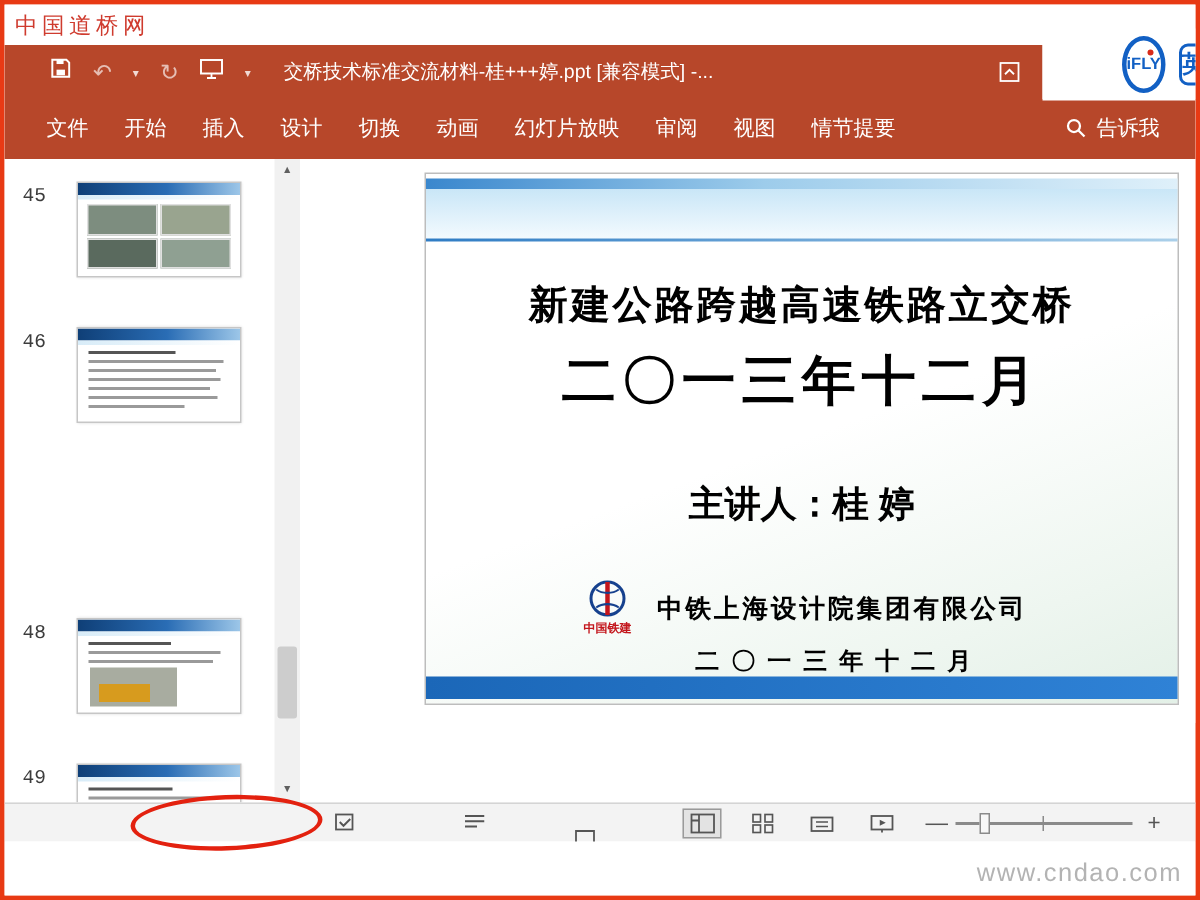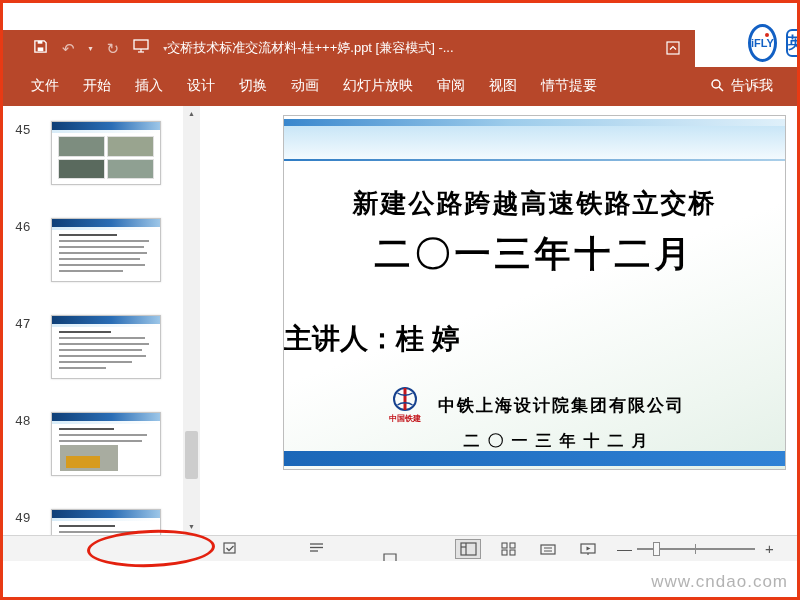--- a/index.html
+++ b/index.html
@@ -9,21 +9,21 @@
 
   
   .top-strip { position:absolute; left:0; top:0; width:794px; height:27px; background:#fff; }
   .wm-top { position:absolute; left:7px; top:5px; color:#cf3b2e; font-size:15px; letter-spacing:3px; }
 
   
   .titlebar { position:absolute; left:0; top:27px; width:692px; height:36px; background:#b7472a; display:flex; align-items:center; color:#fff; }
   .qat { display:flex; align-items:center; gap:14px; padding-left:30px; }
   .qat .glyph { font-size:15px; color:rgba(255,255,255,.65); line-height:1; }
   .qat .caret { font-size:8px; color:rgba(255,255,255,.8); }
-  .tb-title { font-size:13px; color:#fff; white-space:nowrap; overflow:hidden; }
+  .tb-title { font-size:13px; color:#fff; margin-left:22px; white-space:nowrap; overflow:hidden; }
   .ribbon-opts { position:absolute; right:14px; top:10px; }
 
   
   .ime-block { position:absolute; right:0; top:16px; width:102px; height:48px; background:#fff; display:flex; align-items:center; gap:9px; padding-left:8px; z-index:6; }
   .ifly { position:relative; width:38px; height:38px; border:3px solid #1260c4; border-radius:50%; color:#1260c4; font-weight:bold; font-size:11px; display:flex; align-items:center; justify-content:center;margin-left:45px; }
   .ifly-dot { position:absolute; right:5px; top:6px; width:4px; height:4px; background:#d92b1a; border-radius:50%; }
   .lang-box { width:28px; height:28px; border:2px solid #1260c4; border-radius:6px; color:#1260c4; font-weight:bold; font-size:16px; display:flex; align-items:center; justify-content:center; }
 
   
   .ribbon { position:absolute; left:0; top:63px; width:794px; height:40px; background:#b7472a; display:flex; align-items:center; padding-left:16px; color:#fff; }
@@ -53,21 +53,21 @@
   .v-thumb { position:absolute; left:2px; top:325px; width:13px; height:48px; background:#cdcdcd; border-radius:2px; }
 
   
   .main-area { position:absolute; left:197px; top:103px; width:597px; height:376px; background:#fff; }
   .slide { position:absolute; left:280px; top:112px; width:503px; height:355px; background:linear-gradient(160deg,#ffffff 50%,#eef6f0 82%,#e3f0e7 100%); border:1px solid #bdbdbd; }
   .band-a { position:absolute; top:3px; left:0; right:0; height:7px; background:linear-gradient(90deg,#3a87cd,#9dcceb 45%,#dff0fa); }
   .band-b { position:absolute; top:10px; left:0; right:0; height:33px; background:linear-gradient(180deg,#c9e6f7,#f3fafe); }
   .band-c { position:absolute; top:43px; left:0; right:0; height:2px; background:linear-gradient(90deg,#2f7cc4,#aacfe9); }
   .slide-title1 { position:absolute; top:70px; left:0; width:100%; text-align:center; font-size:26px; font-weight:bold; color:#000; letter-spacing:2px; }
   .slide-title2 { position:absolute; top:114px; left:0; width:100%; text-align:center; font-size:36px; font-weight:bold; color:#000; letter-spacing:4px; }
-  .slide-presenter { position:absolute; top:204px; left:0; width:100%; font-size:28px; font-weight:bold; color:#000; }
+  .slide-presenter { position:absolute; top:204px; left:0; width:100%; text-align:center; font-size:24px; font-weight:bold; color:#000; }
   .org-wrap { position:absolute; top:270px; left:0; width:100%; display:flex; justify-content:center; align-items:center; gap:12px; }
   .org-logo { display:flex; flex-direction:column; align-items:center; width:42px; }
   .org-logo-label { font-size:8px; color:#c3161c; font-weight:bold; margin-top:1px; }
   .org-name { font-size:17px; font-weight:bold; color:#000; letter-spacing:2px; }
   .slide-date { position:absolute; top:315px; left:0; width:100%; text-align:center; font-size:16px; font-weight:bold; letter-spacing:8px; text-indent:50px; }
   .slide-footer-bar { position:absolute; left:0; right:0; bottom:3px; height:15px; background:linear-gradient(90deg,#1b67b8,#2f82d6); }
 
   
   .notes-area { position:absolute; left:197px; top:479px; width:597px; height:53px; background:#fff; border-top:1px solid #d6d6d6; }
   .notes-text { margin:12px 0 0 18px; color:#595959; font-size:14px; }
@@ -90,20 +90,23 @@
 
   
   .bottom-strip { position:absolute; left:0; top:558px; width:794px; height:36px; background:#fff; }
   .wm-bottom { position:absolute; right:9px; top:11px; color:#b3b3b3; font-size:17px; letter-spacing:1px; }
 </style>
 </head>
 <body>
 
 <div class="screen">
 
+  <div class="top-strip">
+    <span class="wm-top">中国道桥网</span>
+  </div>
 
   <div class="titlebar">
     <div class="qat">
       <span>
         <svg width="15" height="15" viewBox="0 0 16 16">
             <path d="M2 2h10l2 2v10H2z" fill="none" stroke="#fff" stroke-width="1.4"></path>
             <rect x="5" y="9" width="6" height="4" fill="#fff"></rect>
             <rect x="5" y="2" width="5" height="3" fill="#fff"></rect>
           </svg>
       </span>
@@ -186,36 +189,20 @@
           <div class="ms-line" style="width:96%"></div>
           <div class="ms-line" style="width:90%"></div>
           <div class="ms-line" style="width:94%"></div>
           <div class="ms-line" style="width:86%"></div>
           <div class="ms-line" style="width:92%"></div>
           <div class="ms-line" style="width:68%"></div>
         </div>
       </div>
     </div>
 
-    <div class="thumb-row" style="top:209px">
-      <div class="thumb-num">47</div>
-      <div class="mini-slide">
-        <div class="ms-head"></div>
-        <div class="ms-head-sub"></div>
-        <div class="ms-lines">
-          <div class="ms-line title" style="width:55%"></div>
-          <div class="ms-line" style="width:92%"></div>
-          <div class="ms-line" style="width:96%"></div>
-          <div class="ms-line" style="width:88%"></div>
-          <div class="ms-line" style="width:93%"></div>
-          <div class="ms-line" style="width:78%"></div>
-          <div class="ms-line" style="width:50%"></div>
-        </div>
-      </div>
-    </div>
 
     <div class="thumb-row" style="top:306px">
       <div class="thumb-num">48</div>
       <div class="mini-slide">
         <div class="ms-head"></div>
         <div class="ms-head-sub"></div>
         <div class="ms-lines">
           <div class="ms-line title" style="width:58%"></div>
           <div class="ms-line" style="width:94%"></div>
           <div class="ms-line" style="width:88%"></div>

